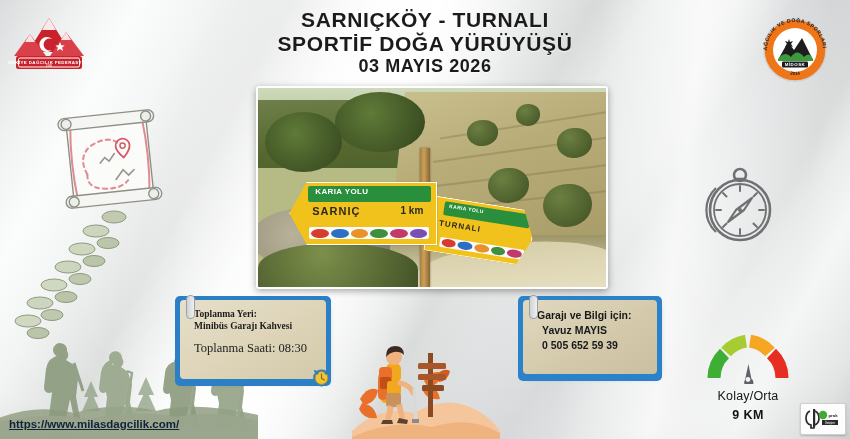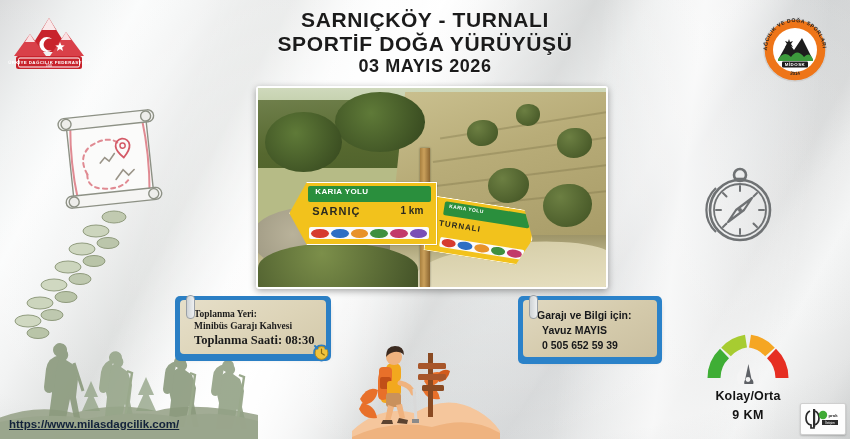--- a/index.html
+++ b/index.html
@@ -149,21 +149,21 @@
   
   .note{
     position:absolute;z-index:30;
     border-radius:4px;
     box-shadow:2px 3px 6px rgba(0,0,0,.35);
   }
   .note .inner{
     position:relative;
     background:linear-gradient(150deg,#e2dbc4,#d6cdb0 55%,#cdc3a4);
     border-radius:4px;
-    padding:9px 10px 6px 14px;
+    padding:9px 10px 23px 14px;
   }
   .note .ribbon{
     position:absolute;inset:-4px -5px -7px -5px;
     background:#2f86cc;
     border-radius:5px;
     z-index:-1;
   }
   .note .clip{
     position:absolute;left:6px;top:-5px;width:7px;height:22px;
     border:1.6px solid #9aa0a6;border-radius:4px;
@@ -172,21 +172,21 @@
 
   #note-left{left:180px;top:300px;width:146px;}
   #note-left .inner{
     background:linear-gradient(150deg,#e6dfc9,#ddd4b8 55%,#d3c9aa);
     font-family:"Liberation Serif",serif;
     color:#1c1c1c;
   }
   #note-left .ribbon{background:#2b7fc4;}
   #note-left .l1{font-size:9.5px;font-weight:bold;}
   #note-left .l2{font-size:9.5px;font-weight:bold;margin-top:2px;}
-  #note-left .l3{font-size:12.5px;font-weight:bold;margin-top:2px;}
+  #note-left .l3{font-size:12.5px;font-weight:normal;margin-top:10px;}
 
   #note-right{left:523px;top:300px;width:134px;}
   #note-right .inner{
     background:linear-gradient(150deg,#e0d8c0,#d4caab 55%,#cabfa0);
     font-family:"Liberation Sans",sans-serif;
     color:#17181a;
   }
   #note-right .ribbon{background:#2b82c9;}
   #note-right .r1{font-size:10.5px;font-weight:bold;}
   #note-right .r2{font-size:10.5px;font-weight:bold;margin-top:3px;padding-left:5px;}
@@ -199,21 +199,21 @@
   
   .logo-tdf{position:absolute;left:8px;top:12px;width:82px;height:66px;z-index:25;}
   .logo-midosk{position:absolute;left:758px;top:12px;width:74px;height:72px;z-index:25;}
   .logo-small{position:absolute;left:800px;top:403px;width:44px;height:30px;z-index:25;
     background:#fdfdfd;border:1px solid #cfcfcf;border-radius:2px;
     box-shadow:0 1px 2px rgba(0,0,0,.2);}
 
   
   .gauge-wrap{position:absolute;left:705px;top:332px;width:86px;height:100px;
     text-align:center;z-index:25;}
-  .gauge-label{font-size:12.5px;font-weight:bold;color:#141414;margin-top:1px;
+  .gauge-label{font-size:12.5px;font-weight:normal;color:#141414;margin-top:1px;
     font-family:"Liberation Sans",sans-serif;letter-spacing:.2px;}
   .gauge-km{font-size:12.5px;font-weight:bold;color:#141414;margin-top:5px;
     font-family:"Liberation Sans",sans-serif;letter-spacing:.4px;}
 
   
   .url{
     position:absolute;left:9px;bottom:9px;z-index:40;
     font-family:"Liberation Sans",sans-serif;
     font-size:11.5px;font-weight:bold;color:#12223a;
     text-decoration:underline;

